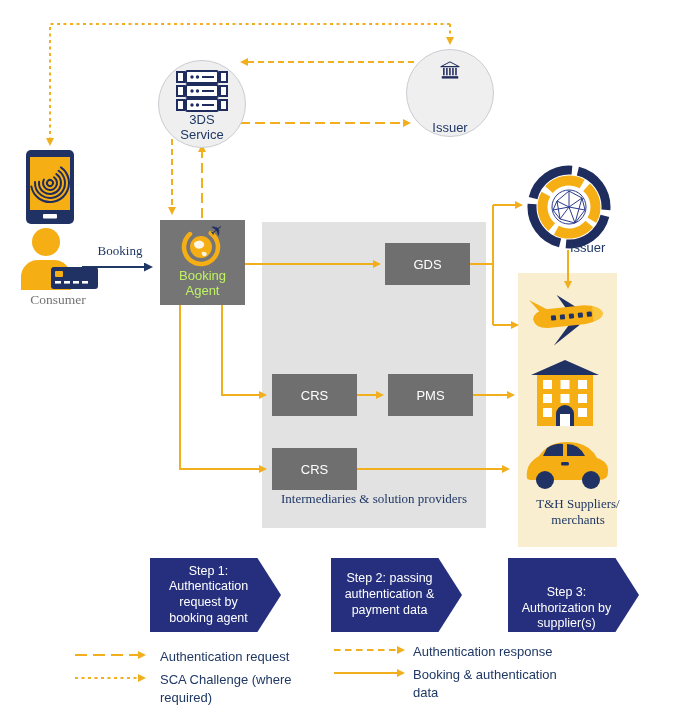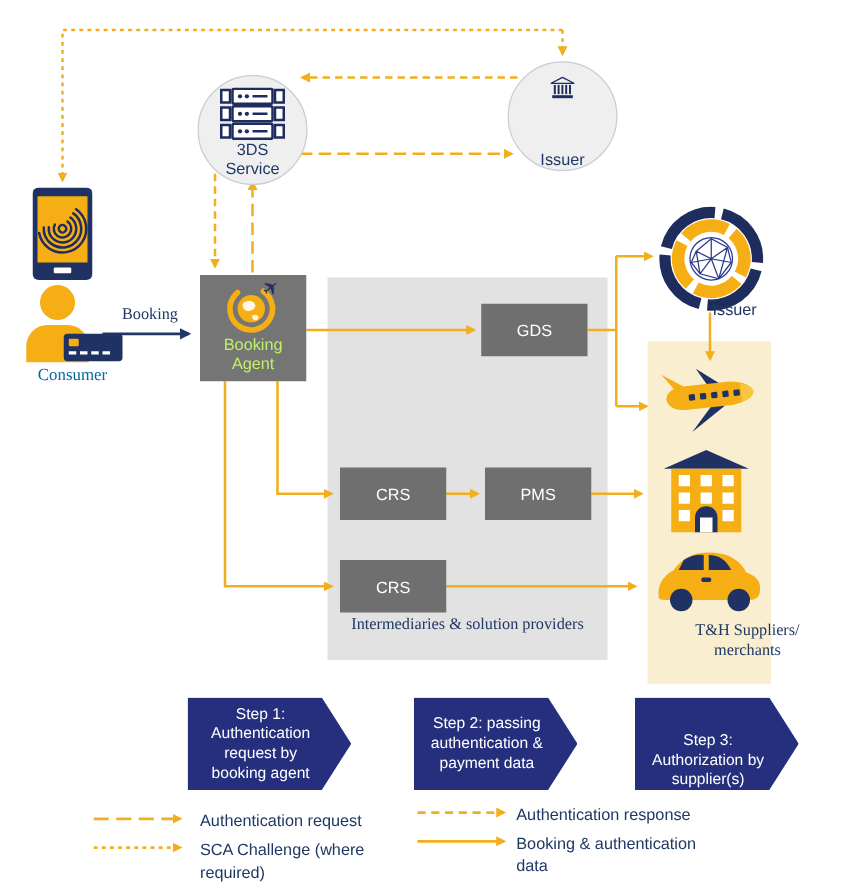--- a/index.html
+++ b/index.html
@@ -1,19 +1,19 @@
 <!DOCTYPE html>
 <html><head>
 <meta charset="utf-8">
 <style>
   html,body{margin:0;padding:0;background:#fff;}
   .stage{position:relative;width:674px;height:717px;background:#fff;
          font-family:"Liberation Sans",sans-serif;color:#1F3864;overflow:hidden;}
   .abs{position:absolute;}
-  .lbl{font-size:13px;color:#0369a1;line-height:1.2;}
+  .lbl{font-size:13px;color:#737373;line-height:1.2;}
   .center{text-align:center;font-family:Liberation Serif, serif;}
 
   
   #connectors{position:absolute;left:0;top:0;width:674px;height:717px;z-index:2;}
 
   
   .gray-container{left:262px;top:222px;width:224px;height:306px;background:#E2E2E2;z-index:1;}
   .cream-box{left:518px;top:273px;width:99px;height:274px;background:#FAEED0;z-index:1;}
   .intermediaries-label{left:262px;top:491px;width:224px;z-index:3;font-size:13px;line-height:1.22;}
 
@@ -36,21 +36,21 @@
   #crs1{left:272px;top:374px;}
   #pms{left:388px;top:374px;}
   #crs2{left:272px;top:448px;}
 
   
   #scheme-icon{left:527px;top:165px;width:84px;height:84px;z-index:3;}
   #scheme-label{left:570px;top:240px;width:60px;z-index:4;font-size:13px;}
   #plane-icon{left:523px;top:286px;width:88px;height:62px;z-index:3;}
   #hotel-icon{left:528px;top:360px;width:74px;height:66px;z-index:3;}
   #car-icon{left:521px;top:432px;width:90px;height:62px;z-index:3;}
-  #suppliers-label{left:538px;top:496px;width:120px;z-index:3;font-size:13px;line-height:1.22;}
+  #suppliers-label{left:518px;top:496px;width:120px;z-index:3;font-size:13px;line-height:1.22;}
 
   
   #phone-icon{left:26px;top:150px;width:48px;height:74px;z-index:3;}
   #consumer{left:12px;top:228px;width:92px;z-index:3;}
   #consumer svg{display:block;margin:0 auto;}
   #consumer-label{width:92px;font-size:13.5px;margin-top:2px;}
   #booking-label{left:88px;top:243px;width:64px;z-index:3;font-size:13px;}
 
   
   .chevron{top:558px;width:131px;height:74px;background:#252F7D;z-index:3;

